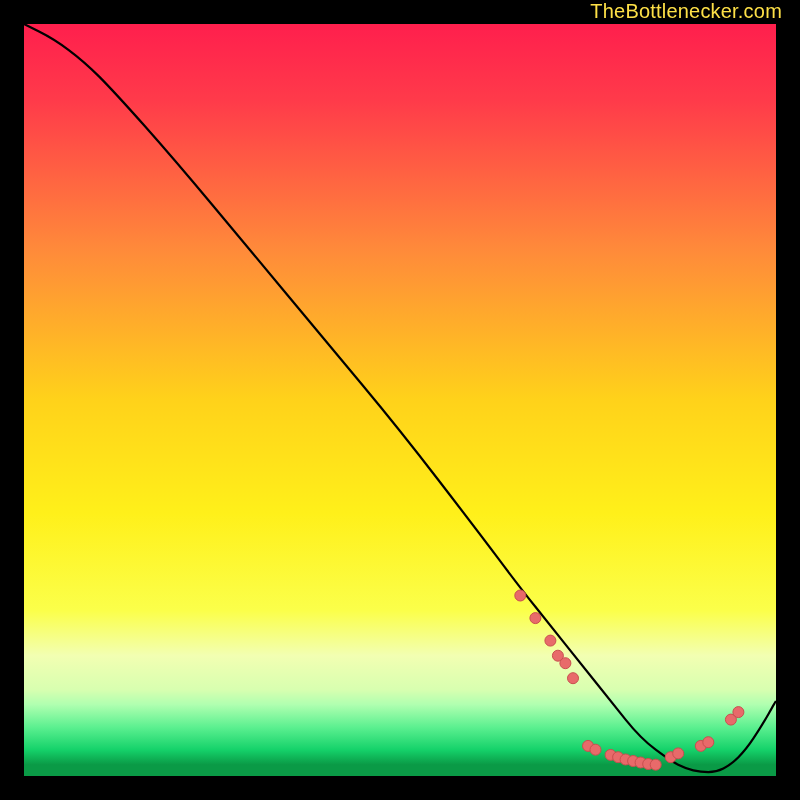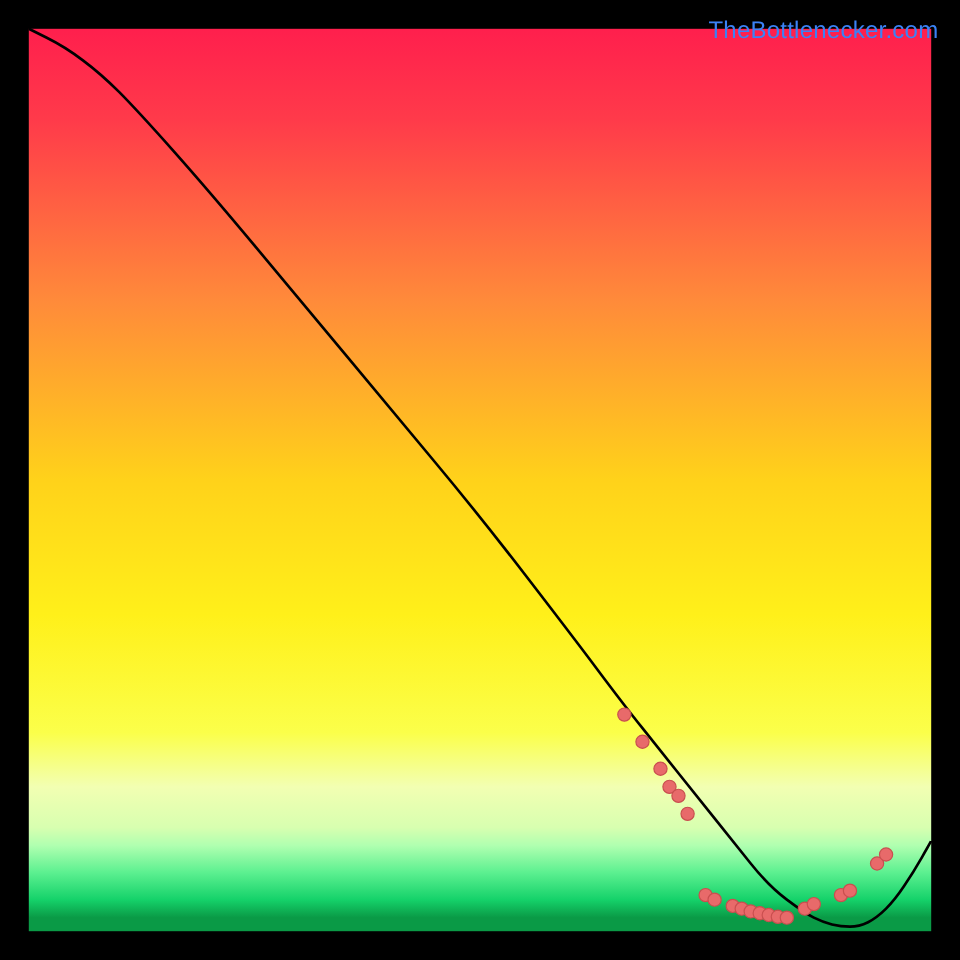--- a/index.html
+++ b/index.html
@@ -21,26 +21,25 @@
   }
   svg {
     position: absolute;
     left: 0;
     top: 0;
   }
   .watermark {
     position: absolute;
     top: 0px;
     right: 18px;
-    color: #3b82f6;
+    color: #fde047;
     font-size: 20px;
     font-weight: 500;
     letter-spacing: 0.2px;
     z-index: 10;
-    margin-top: 15px;
   }
 </style>
 </head>
 <body>
 
 <div class="watermark">TheBottlenecker.com</div>
 
 <div class="frame">
   <svg id="chart-svg" width="770" height="770" viewBox="0 0 770 770">
     <defs>

